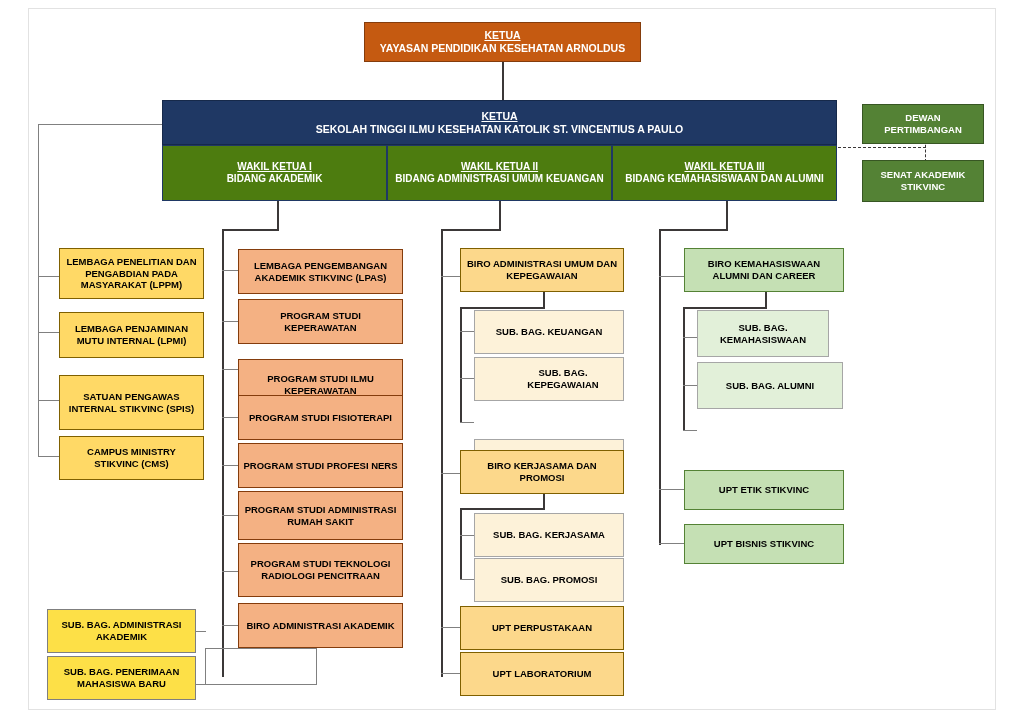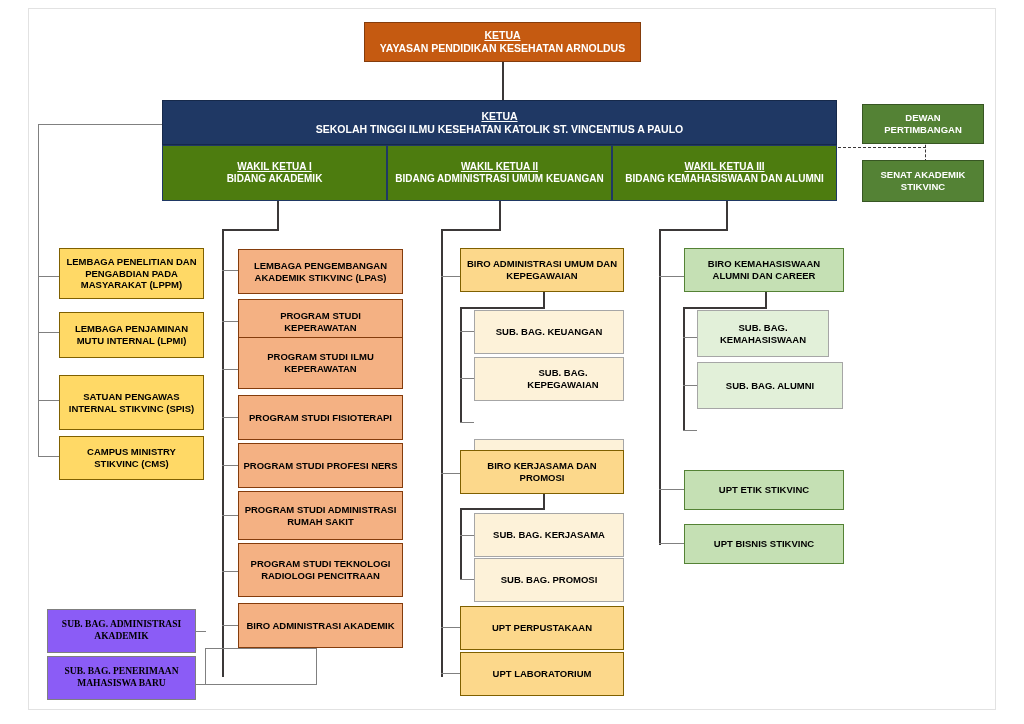--- a/index.html
+++ b/index.html
@@ -22,21 +22,21 @@
   
   .bx-wakil{background:#4d7c0f;border:1px solid #1F3864;color:#ffffff;font-size:10px;}
   .bx-wakil .ttl{text-decoration:underline;}
 
   
   .bx-side{background:#548235;border:1px solid #375623;color:#ffffff;font-size:9.5px;}
 
   
   .bx-yellow{background:#FFD966;border:1px solid #7F6000;color:#000000;font-size:9.5px;}
   .bx-orange{background:#F4B183;border:1px solid #843C0C;color:#000000;font-size:9.5px;}
-  .bx-pink{background:#8b5cf6;border:1px solid #7F7F7F;color:#000000;font-size:9.5px;font-family:Liberation Serif, serif;}
+  .bx-pink{background:#fde047;border:1px solid #7F7F7F;color:#000000;font-size:9.5px;}
   .bx-amber{background:#FCD88B;border:1px solid #7F6000;color:#000000;font-size:9.5px;}
   .bx-cream{background:#FDF2D9;border:1px solid #A6A6A6;color:#000000;font-size:9.5px;}
   .bx-green{background:#C5E0B4;border:1px solid #548235;color:#000000;font-size:9.5px;}
   .bx-lgreen{background:#E2F0D9;border:1px solid #A6A6A6;color:#000000;font-size:9.5px;}
 
   
   .ln{position:absolute;background:#3B3838;}
   .ln.thin{background:#808080;}
   .dash-h{position:absolute;height:0;border-top:1.5px dashed #3B3838;}
   .dash-v{position:absolute;width:0;border-left:1.5px dashed #3B3838;}
@@ -165,21 +165,21 @@
   <div class="box bx-yellow" style="left:59px;top:436px;width:145px;height:44px;">
     <span>CAMPUS MINISTRY STIKVINC (CMS)</span>
   </div>
 
   <div class="box bx-orange" style="left:238px;top:249px;width:165px;height:45px;">
     <span>LEMBAGA PENGEMBANGAN AKADEMIK STIKVINC (LPAS)</span>
   </div>
   <div class="box bx-orange" style="left:238px;top:299px;width:165px;height:45px;">
     <span>PROGRAM STUDI KEPERAWATAN</span>
   </div>
-  <div class="box bx-orange" style="left:238px;top:337px;width:165px;height:52px;">
+  <div class="box bx-orange" style="left:238px;top:359px;width:165px;height:52px;">
     <span>PROGRAM STUDI ILMU KEPERAWATAN</span>
   </div>
   <div class="box bx-orange" style="left:238px;top:395px;width:165px;height:45px;">
     <span>PROGRAM STUDI FISIOTERAPI</span>
   </div>
   <div class="box bx-orange" style="left:238px;top:443px;width:165px;height:45px;">
     <span>PROGRAM STUDI PROFESI NERS</span>
   </div>
   <div class="box bx-orange" style="left:238px;top:491px;width:165px;height:49px;">
     <span>PROGRAM STUDI ADMINISTRASI RUMAH SAKIT</span>

